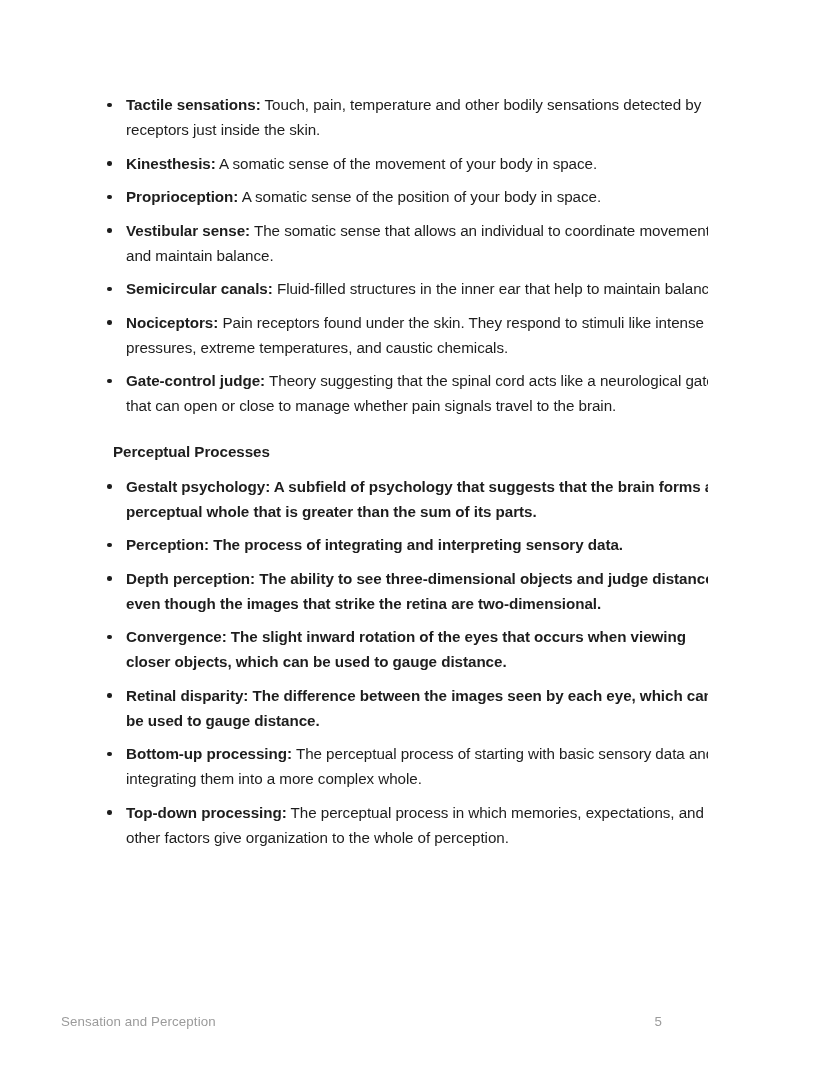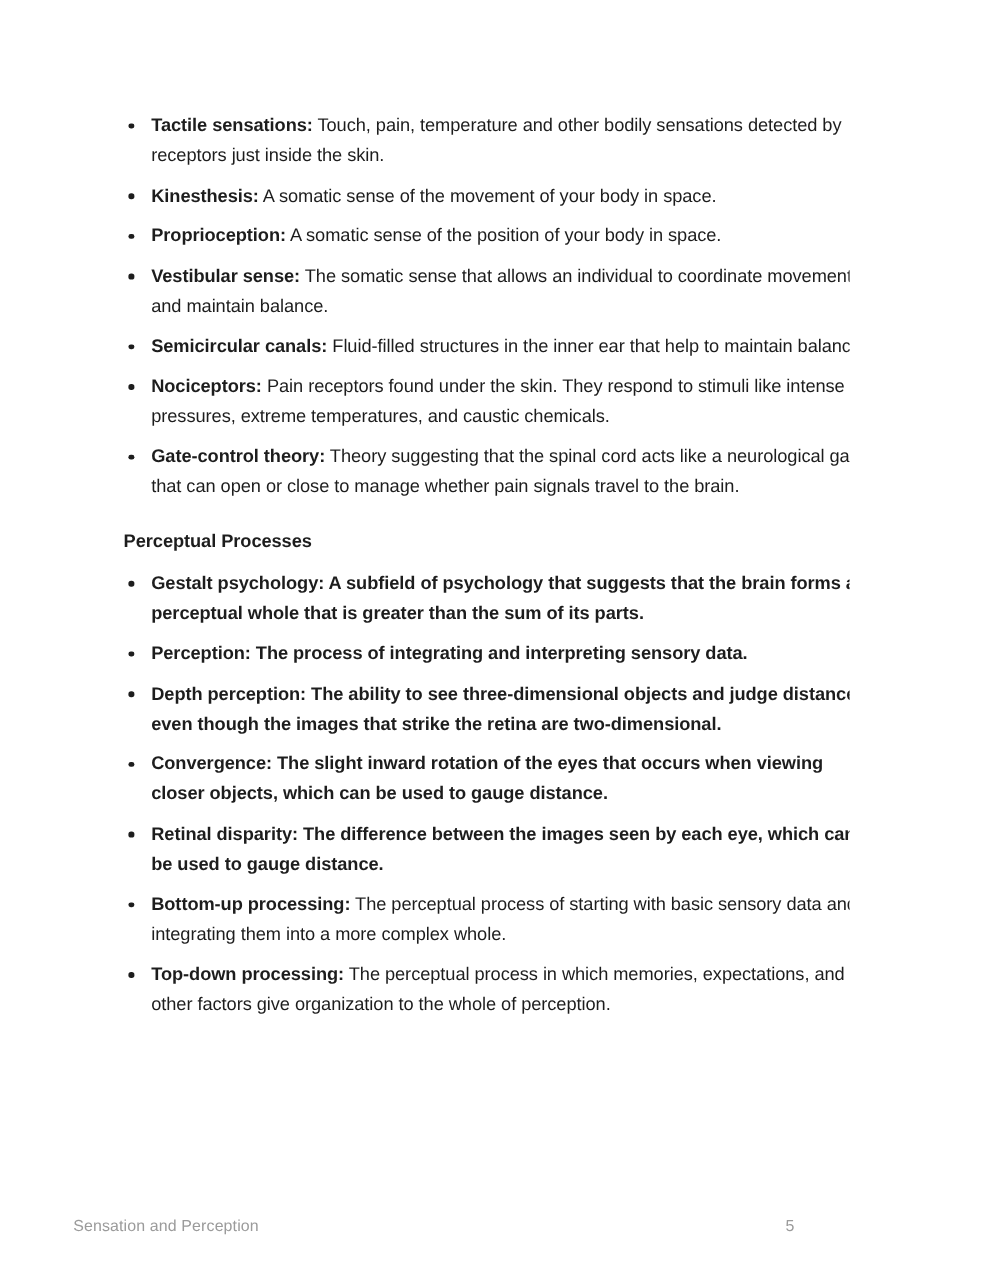--- a/index.html
+++ b/index.html
@@ -68,21 +68,21 @@
   
   .bullet-item.all-bold {
     font-weight: bold;
   }
 
   .section-heading {
     font-size: 15.2px;
     line-height: 25px;
     font-weight: bold;
     color: #1d1d1d;
-    margin: 10px 0 10px 6px;
+    margin: 10px 0 10px 16px;
     padding-left: 0;
     letter-spacing: -0.05px;
   }
 
   .spacer-after-list {
     height: 2px;
   }
 
   
   .footer {
@@ -121,21 +121,21 @@
       <li class="bullet-item">
         <span class="term">Vestibular sense:</span><span class="def"> The somatic sense that allows an individual to coordinate movement and maintain balance.</span>
       </li>
       <li class="bullet-item">
         <span class="term">Semicircular canals:</span><span class="def"> Fluid-filled structures in the inner ear that help to maintain balance.</span>
       </li>
       <li class="bullet-item">
         <span class="term">Nociceptors:</span><span class="def"> Pain receptors found under the skin. They respond to stimuli like intense pressures, extreme temperatures, and caustic chemicals.</span>
       </li>
       <li class="bullet-item">
-        <span class="term">Gate-control theory:</span><span class="def"> Theory suggesting that the spinal cord acts like a neurological gate that can open or close to manage whether pain signals travel to the brain.</span>
+        <span class="term">Gate-control judge:</span><span class="def"> Theory suggesting that the spinal cord acts like a neurological gate that can open or close to manage whether pain signals travel to the brain.</span>
       </li>
     </ul>
 
     <div class="spacer-after-list"></div>
 
     <h2 class="section-heading">Perceptual Processes</h2>
 
     <ul class="bullet-list">
       <li class="bullet-item all-bold">
         <span class="term">Gestalt psychology:</span><span class="def"> A subfield of psychology that suggests that the brain forms a perceptual whole that is greater than the sum of its parts.</span>

